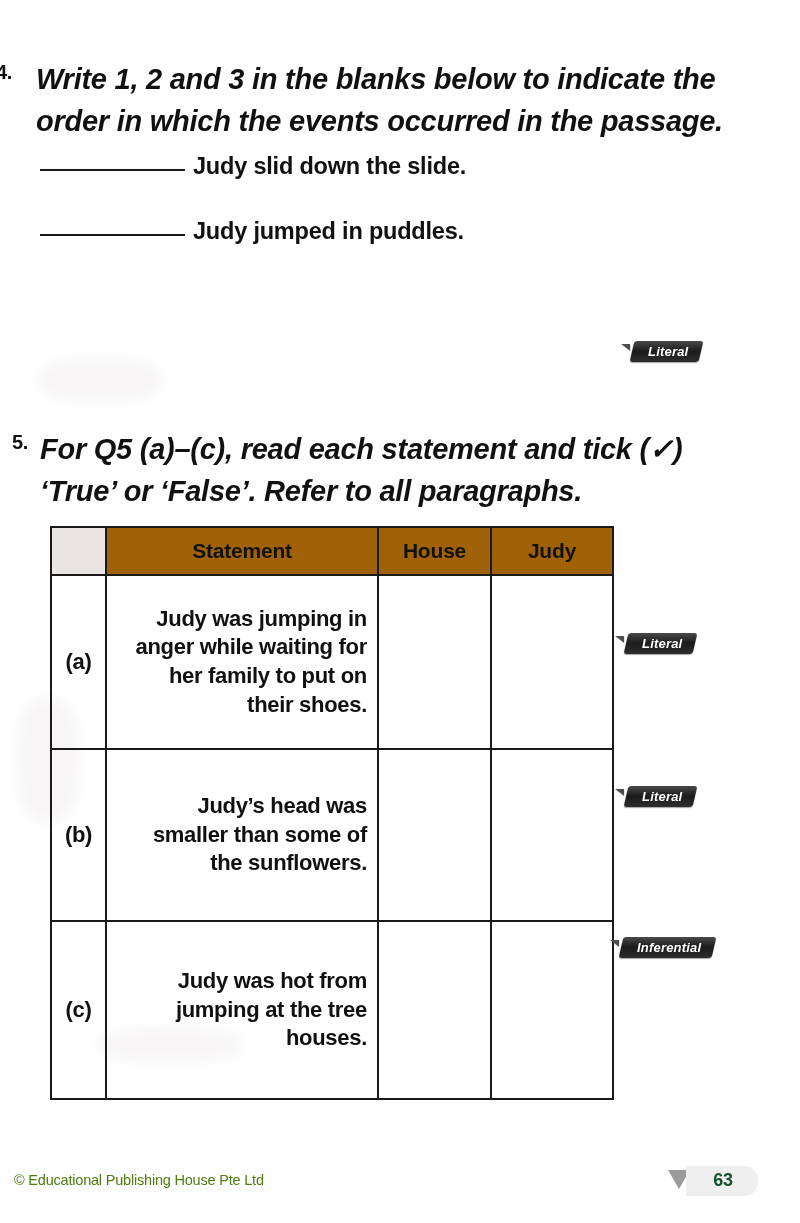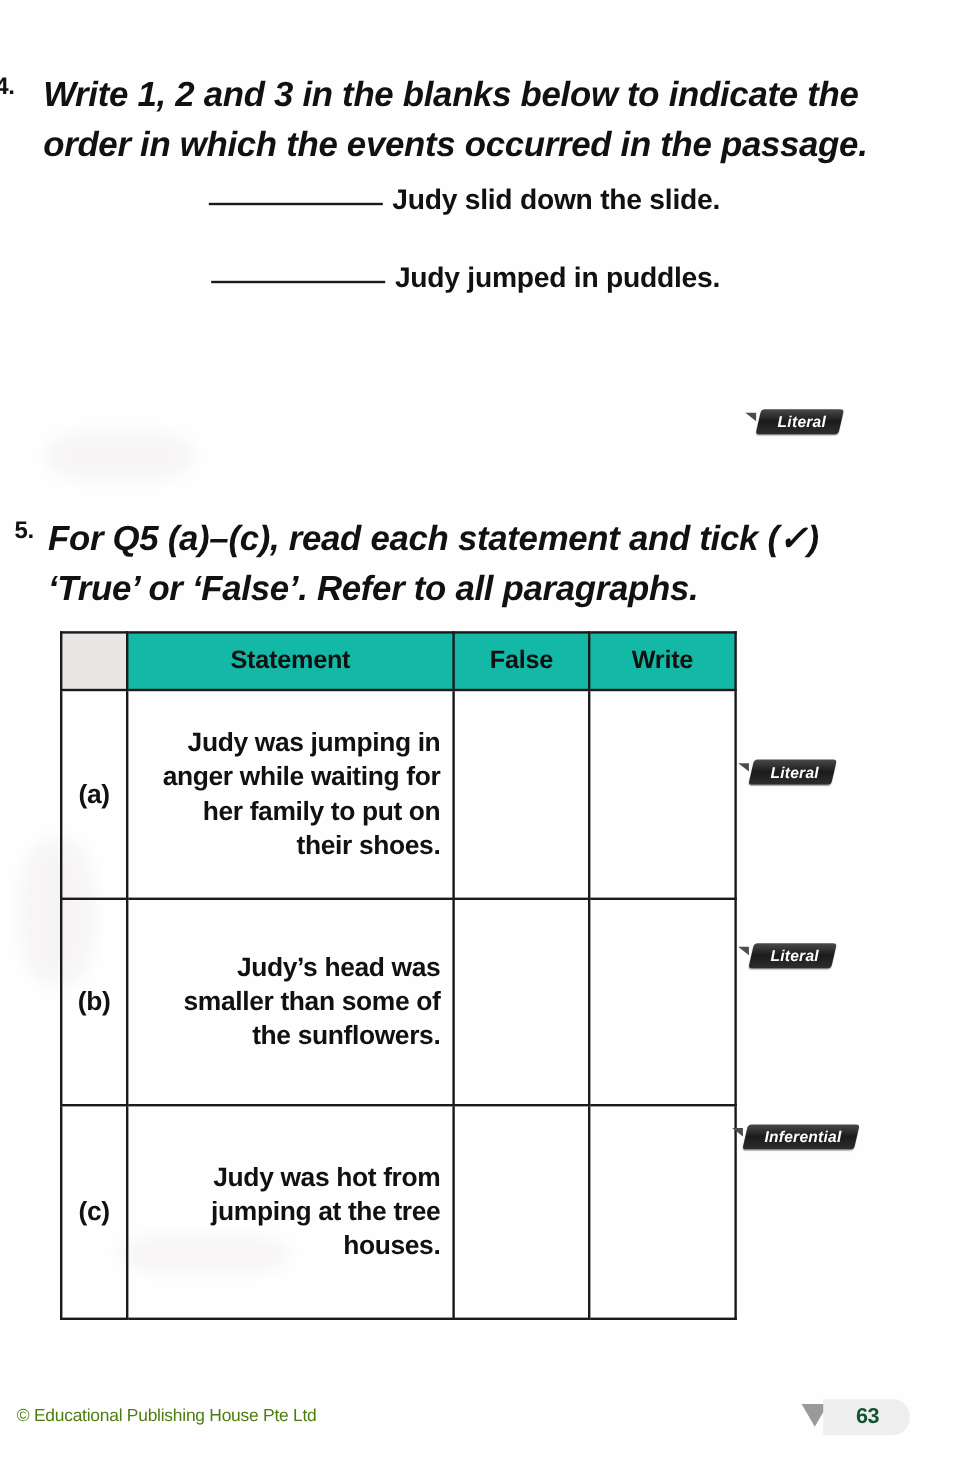--- a/index.html
+++ b/index.html
@@ -66,21 +66,20 @@
   .blank-list {
     position: absolute;
     left: 40px;
     top: 155px;
     width: 560px;
   }
   .blank-item {
     display: flex;
     align-items: baseline;
     height: 65px;
-    justify-content: flex-end;
   }
   .blank-rule {
     display: inline-block;
     width: 145px;
     flex: 0 0 145px;
     border-bottom: 2px solid #1a1a1a;
     height: 0;
     position: relative;
     top: -3px;
     margin-right: 8px;
@@ -150,21 +149,21 @@
     padding: 0;
     vertical-align: middle;
   }
   .col-label { width: 55px; }
   .col-stmt  { width: 272px; }
   .col-true  { width: 113px; }
   .col-false { width: 122px; }
 
   thead th {
     height: 46px;
-    background: #14b8a6;
+    background: #a16207;
     font-size: 21px;
     font-weight: 700;
     letter-spacing: -0.2px;
     text-align: center;
   }
   thead th.blank-head { background: #eae6e3; }
 
   tbody td.lab {
     text-align: center;
     font-size: 22px;
@@ -271,22 +270,22 @@
       <colgroup>
         <col class="col-label">
           <col class="col-stmt">
           <col class="col-true">
           <col class="col-false">
       </colgroup>
       <thead>
         <tr>
           <th class="blank-head"></th>
           <th>Statement</th>
-          <th>False</th>
-          <th>Write</th>
+          <th>House</th>
+          <th>Judy</th>
         </tr>
       </thead>
       <tbody>
         <tr class="r-a">
           <td class="lab">(a)</td>
           <td class="stmt">Judy was jumping in anger while waiting for her family to put on their shoes.</td>
           <td class="tickcell"></td>
           <td class="tickcell"></td>
         </tr>
         <tr class="r-b">

